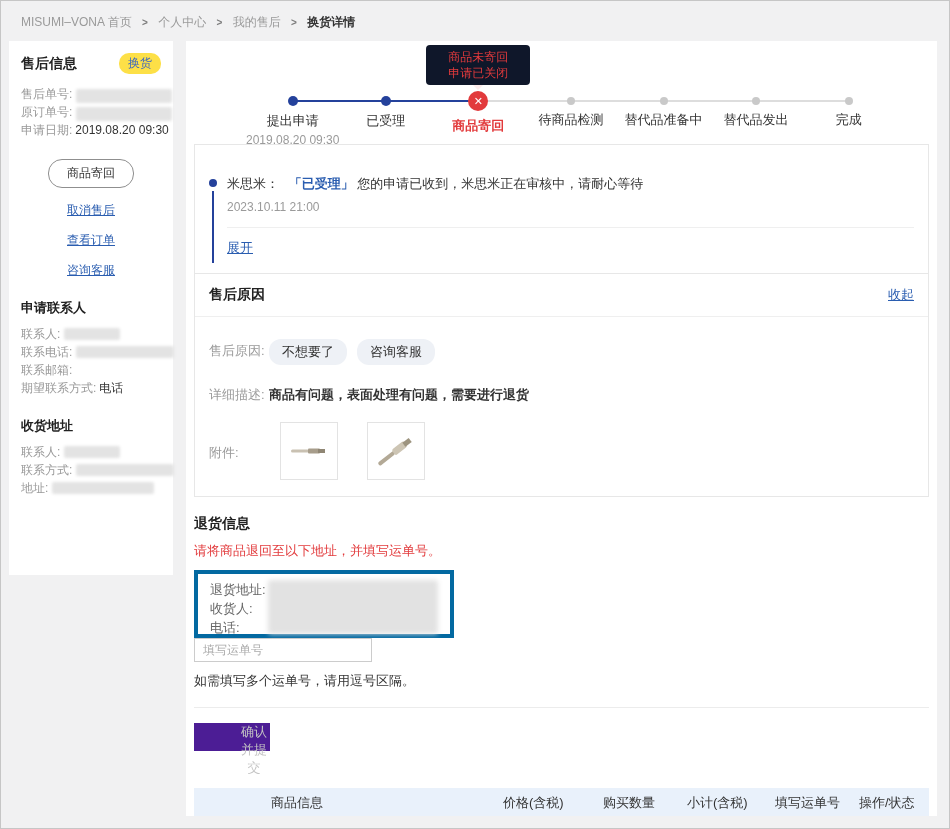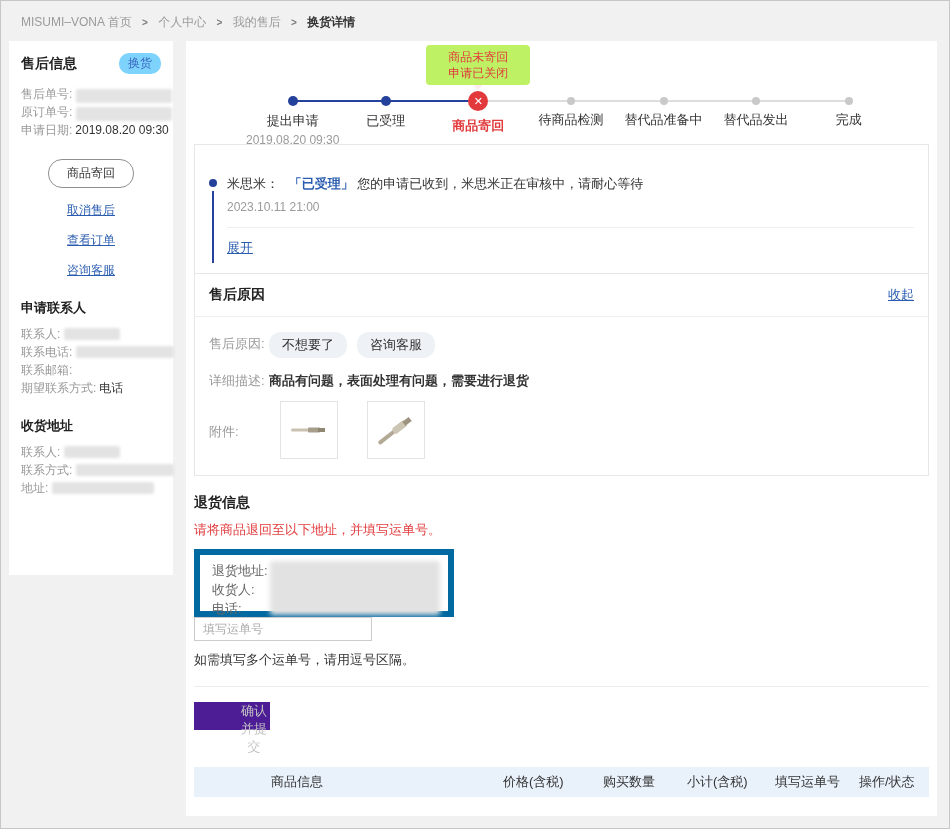--- a/index.html
+++ b/index.html
@@ -15,21 +15,21 @@
   
   .breadcrumb { padding: 13px 0 0 20px; font-size: 12px; color: #9a9a9a; }
   .bc-item { color: #9a9a9a; cursor: pointer; }
   .bc-sep { color: #7d7d7d; font-weight: 700; font-size: 10px; margin: 0 7px; }
   .bc-item.current { color: #333; font-weight: 700; }
 
   
   .sidebar { position: absolute; left: 8px; top: 40px; width: 164px; height: 534px; background: #fff; padding: 12px 12px; }
   .sb-head { display: flex; justify-content: space-between; align-items: center; margin-bottom: 12px; }
   .sb-title { font-size: 14px; font-weight: 700; color: #222; }
-  .sb-badge { background: #7dd3fc; color: #3a66c1; font-size: 12px; padding: 2px 9px; border-radius: 10px; }
+  .sb-badge { background: #fde047; color: #3a66c1; font-size: 12px; padding: 2px 9px; border-radius: 10px; }
   .sb-field { font-size: 12px; line-height: 17px; color: #999; margin-bottom: 1px; white-space: nowrap; }
   .sb-field .val { color: #333; margin-left: 3px; }
   .blur { display: inline-block; background: #e3e3e3; border-radius: 2px; filter: blur(1.5px); vertical-align: -2px; margin-left: 4px; }
   .b-order { width: 96px; height: 14px; margin-bottom: -3px; }
   .b-60 { width: 56px; height: 12px; }
   .b-100 { width: 98px; height: 12px; }
   .b-104 { width: 102px; height: 12px; }
   .sb-btn-wrap { text-align: center; margin: 20px 0 14px; }
   .pill-btn { font-family: inherit; background: #fff; border: 1px solid #8f8f8f; border-radius: 14px; padding: 5px 18px; font-size: 12px; color: #333; cursor: pointer; }
   .sb-link-wrap { text-align: center; margin-bottom: 13px; }
@@ -44,52 +44,52 @@
   .steps { display: flex; padding: 50px 42px 0 60px; }
   .step { flex: 1; position: relative; text-align: center; }
   .bar { position: absolute; left: -50%; top: 9px; width: 100%; height: 2px; background: #ddd; z-index: 0; }
   .bar.blue { background: #24419b; }
   .dot { position: relative; z-index: 1; display: block; margin: 5px auto 0; width: 10px; height: 10px; border-radius: 50%; background: #24419b; }
   .step.pending .dot { width: 8px; height: 8px; margin-top: 6px; background: #c9c9c9; }
   .dot.fail { width: 20px; height: 20px; margin-top: 0; background: #e23a3c; color: #fff; font-size: 11px; font-weight: 700; line-height: 20px; text-align: center; }
   .slabel { margin-top: 6px; font-size: 13px; color: #333; white-space: nowrap; }
   .step.failed .slabel { color: #e23a3c; font-weight: 700; }
   .sdate { margin-top: 3px; font-size: 12px; color: #9a9a9a; white-space: nowrap; }
-  .tooltip { position: absolute; left: 50%; transform: translateX(-50%); top: -46px; background: #bef264; color: #e23a3c; font-size: 12px; line-height: 16px; padding: 4px 22px; border-radius: 4px; white-space: nowrap; z-index: 2; }
+  .tooltip { position: absolute; left: 50%; transform: translateX(-50%); top: -46px; background: #0f172a; color: #e23a3c; font-size: 12px; line-height: 16px; padding: 4px 22px; border-radius: 4px; white-space: nowrap; z-index: 2; }
   .tooltip::after { content: ""; position: absolute; left: 50%; transform: translateX(-50%); top: 100%; border: 5px solid transparent; border-top-color: #fdecec; }
 
   
   .box { margin: 0 8px; border: 1px solid #e7e7e7; }
   .sec-title { font-size: 14px; font-weight: 700; color: #222; }
   .history { padding: 14px 14px 4px; }
   .h-entry { position: relative; padding-left: 18px; margin-top: 16px; }
   .h-dot { position: absolute; left: 0; top: 4px; width: 8px; height: 8px; border-radius: 50%; background: #24419b; }
   .h-vline { position: absolute; left: 3px; top: 16px; width: 2px; height: 72px; background: #24419b; }
   .h-msg { font-size: 13px; color: #333; }
   .h-actor { margin-right: 6px; }
   .h-status { color: #2a5db0; font-weight: 700; margin-top: 36px; }
   .h-time { font-size: 12px; color: #9a9a9a; margin-top: 7px; }
   .h-div { border-top: 1px solid #efefef; margin-top: 13px; }
   .h-expand { display: inline-block; margin: 11px 0 12px; font-size: 13px; }
   .box-divider { border-top: 1px solid #e7e7e7; }
 
   .r-head { display: flex; justify-content: space-between; align-items: center; padding: 12px 14px; border-bottom: 1px solid #efefef; text-align: center; }
   .r-head .blue-link { font-size: 13px; }
   .r-body { padding: 4px 14px 16px; }
-  .r-row { display: flex; align-items: flex-start; margin-top: 11px; }
+  .r-row { display: flex; align-items: flex-start; margin-top: 18px; }
   .r-lbl { width: 60px; flex: 0 0 60px; color: #9a9a9a; font-size: 13px; padding-top: 3px; }
   .tag { background: #eef1f6; border-radius: 12px; padding: 4px 13px; font-size: 13px; color: #333; margin-right: 10px; }
   .r-detail { font-size: 13px; font-weight: 700; color: #333; padding-top: 3px; }
   .r-row.atts { align-items: center; gap: 11px; }
   .att { width: 58px; height: 58px; border: 1px solid #e3e3e3; background: #fff; margin-right: 18px; display: flex; align-items: center; justify-content: center; cursor: pointer; }
 
   
   .return { margin: 18px 8px 0; }
   .ret-notice { color: #e23a3c; font-size: 13px; margin-top: 9px; }
-  .addr-box { position: relative; margin-top: 10px; width: 260px; height: 68px; border: 6px solid #0369a1; padding: 6px 12px; }
+  .addr-box { position: relative; margin-top: 10px; width: 260px; height: 68px; border: 4px solid #0369a1; padding: 6px 12px; }
   .addr-row { font-size: 13px; color: #666; line-height: 19px; }
   .addr-blur { position: absolute; left: 70px; top: 6px; width: 170px; height: 54px; background: #e2e2e2; border-radius: 3px; filter: blur(2.5px); }
   .track-input { display: block; width: 178px; height: 24px; border: 1px solid #ccc; font-family: inherit; font-size: 12px; padding: 0 8px; color: #333; outline: none; }
   .track-input::placeholder { color: #aaa; }
   .ret-note { margin-top: 10px; font-size: 13px; color: #333; }
   .hr { border-top: 1px solid #ececec; margin-top: 17px; }
   .submit-btn { font-family: inherit; margin-top: 15px; width: 76px; height: 28px; background: #4c1d95; border: none; color: #c4c4c4; font-size: 13px; cursor: not-allowed; padding-left: 44px; }
 
   
   .table { margin: 13px 8px 0; }

